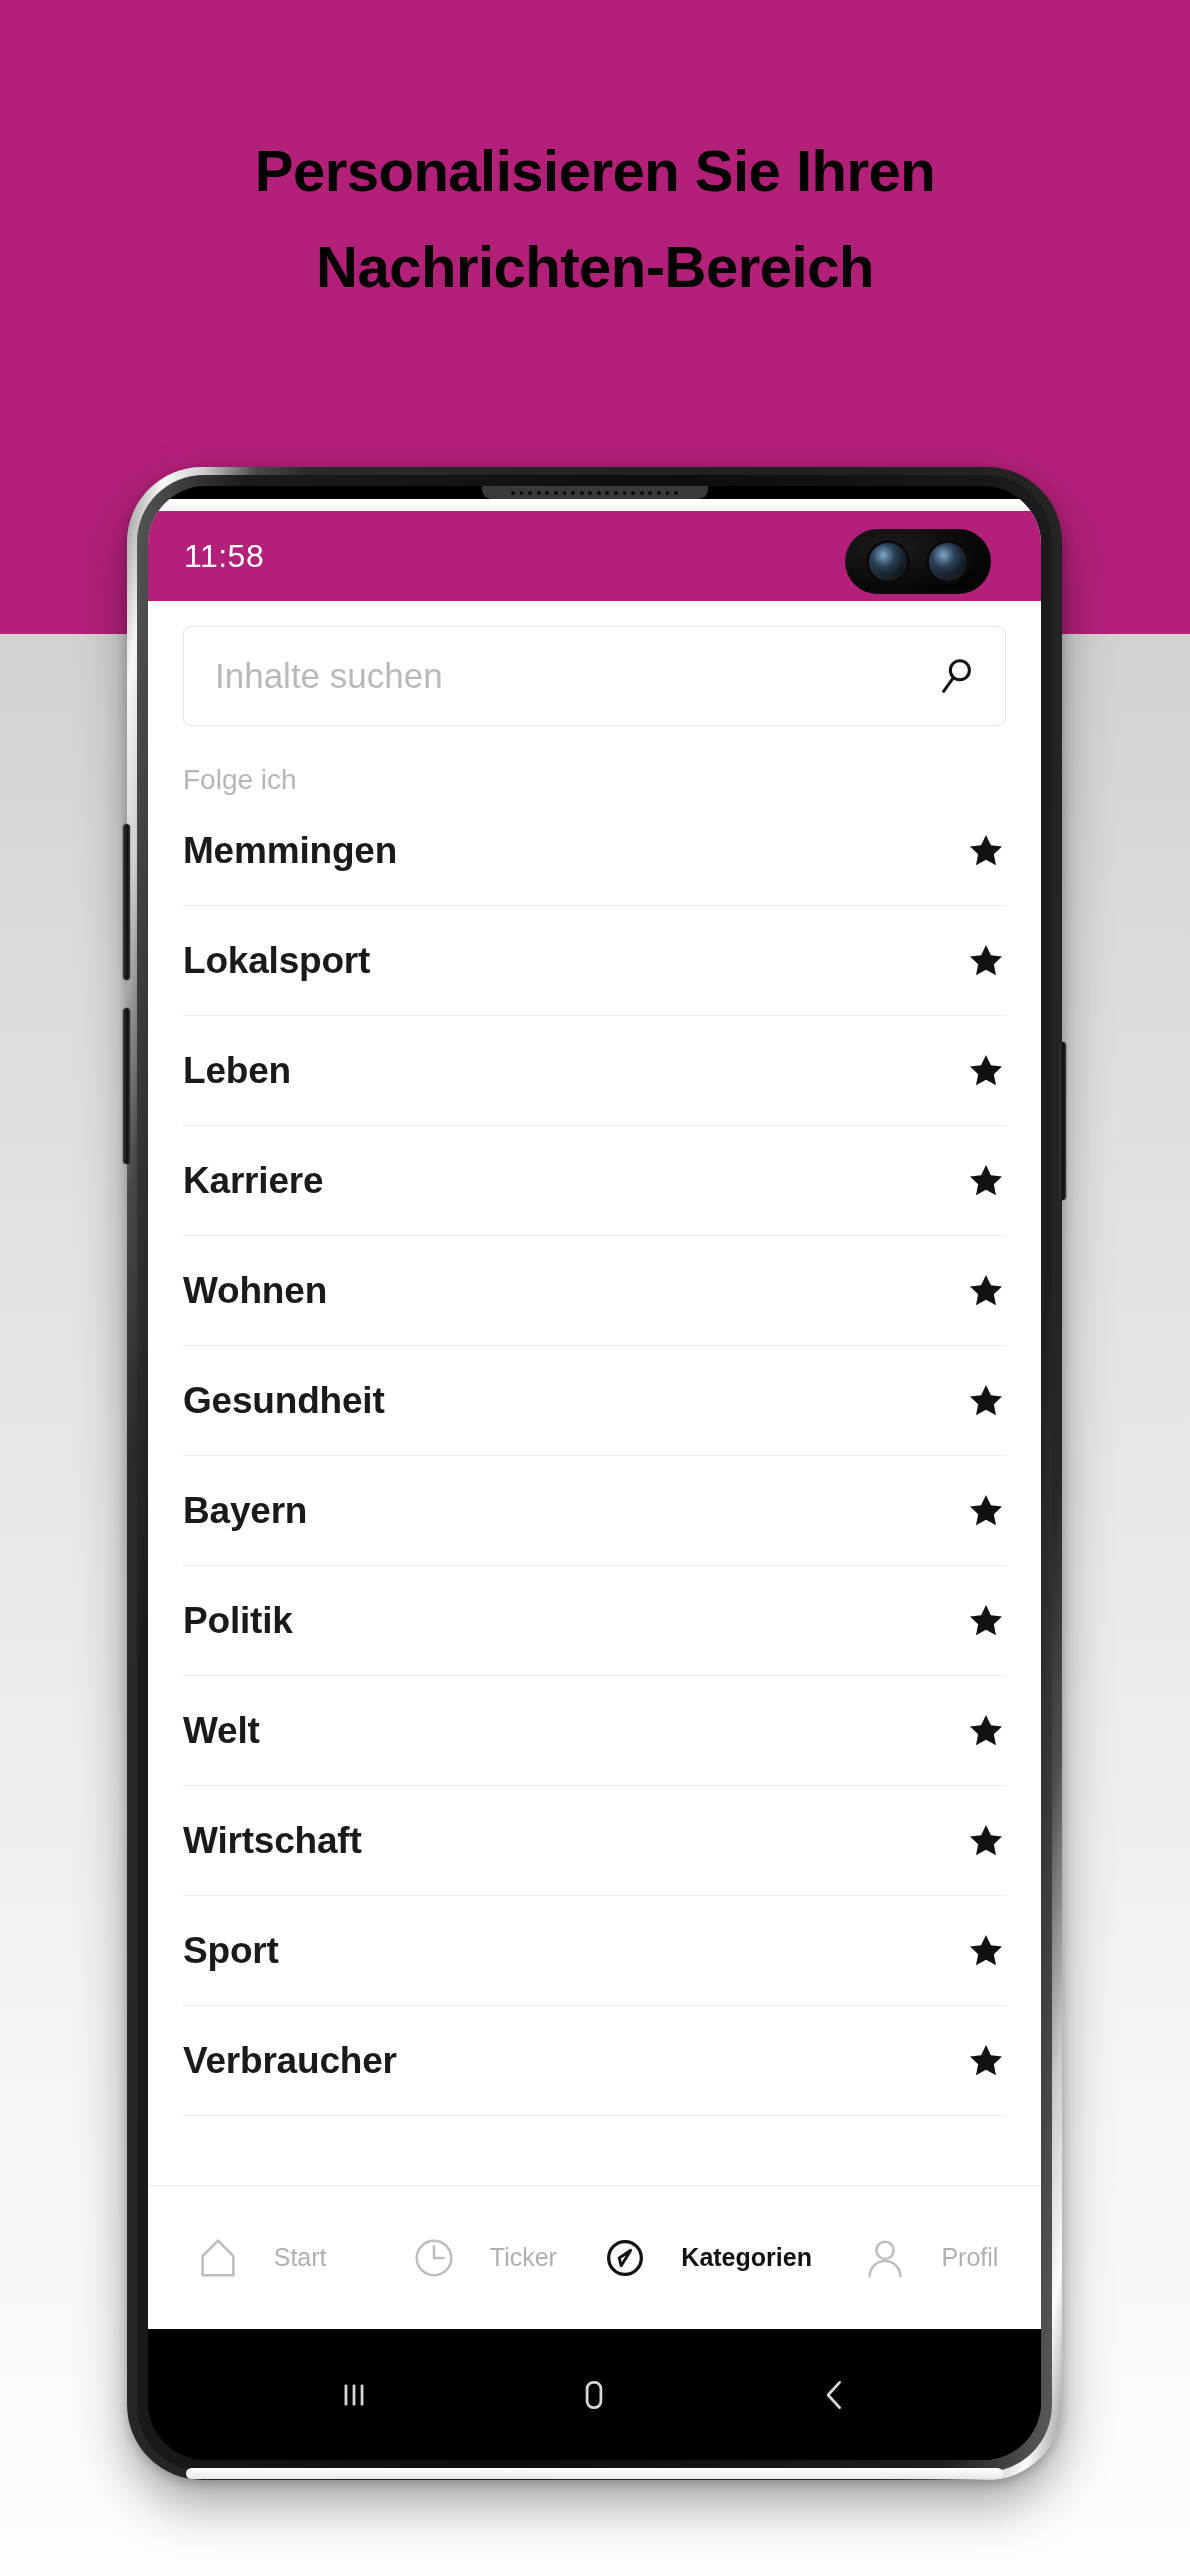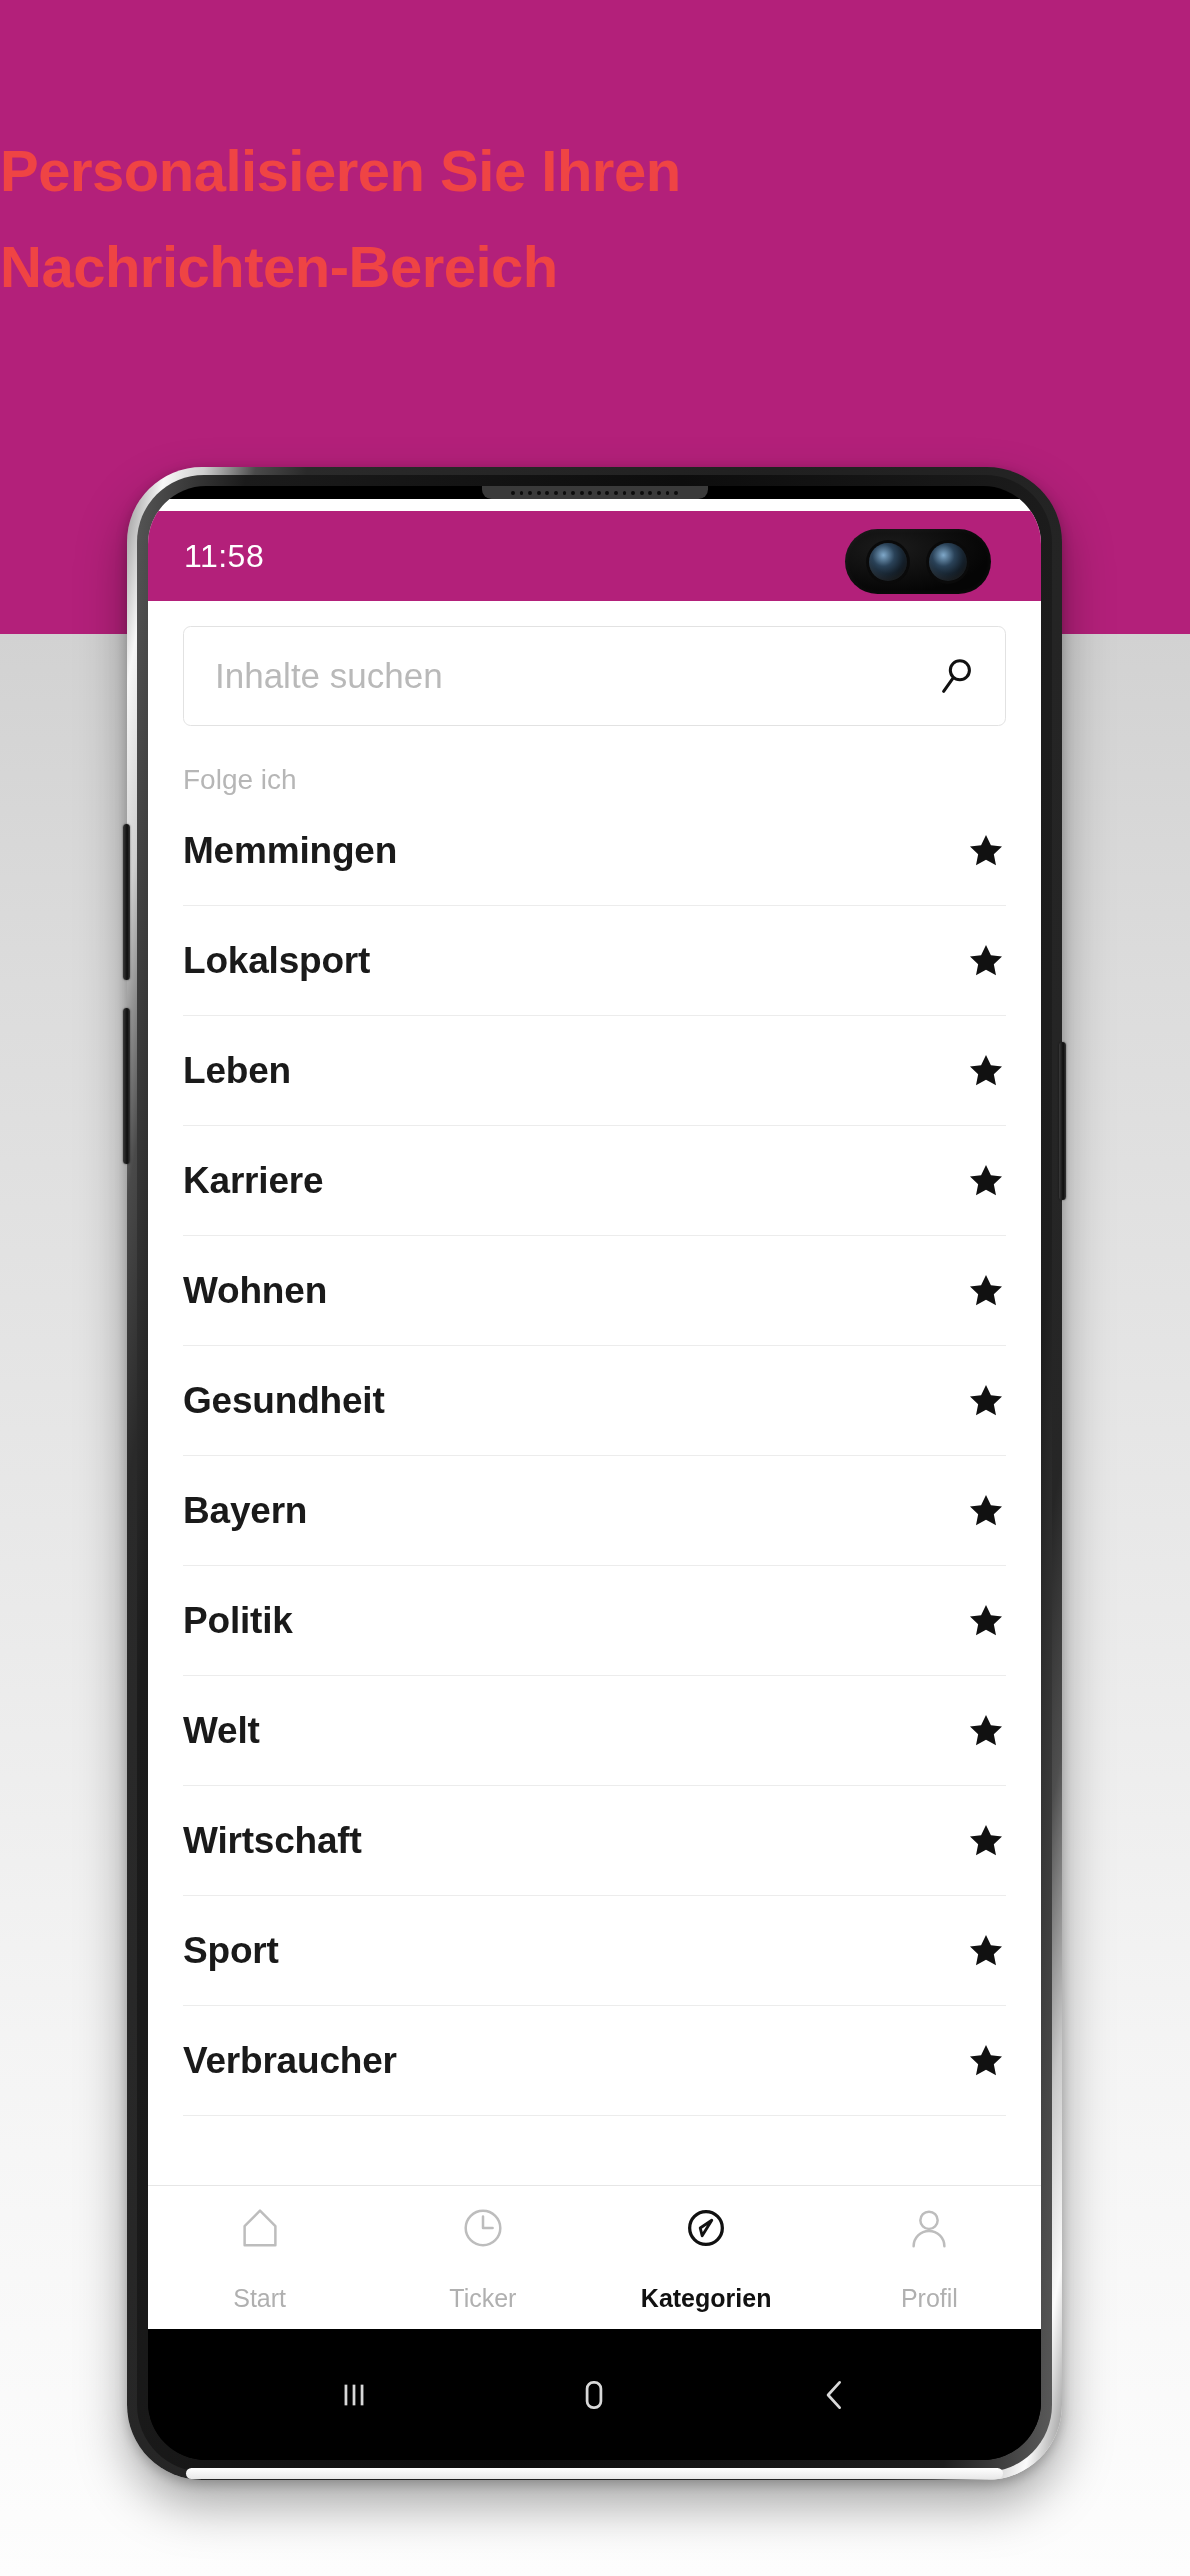--- a/index.html
+++ b/index.html
@@ -38,21 +38,22 @@
     content:"";
     position:absolute; inset:0;
     background: radial-gradient(ellipse 594px 863px at 50% 46%, rgba(255,255,255,.70) 0%, rgba(255,255,255,0) 70%);
   }
 
   
   .headline {
     position: absolute;
     left: 0; top: 123px;
     width: 1190px;
-    color: #ef4444;
+    text-align: center;
+    color: #000000;
     font-size: 58px;
     font-weight: bold;
     line-height: 96px;
     letter-spacing: -0.5px;
   }
   .headline .l2 { display: block; }
 
   
   .phone {
     position: absolute;
@@ -212,21 +213,20 @@
     left: 0; bottom: 0;
     width: 893px;
     height: 144px;
     background: #ffffff;
     border-top: 1px solid #e6e6e6;
     display: flex;
   }
   .tab {
     flex: 1;
     display: flex;
-    flex-direction: column;
     align-items: center;
     justify-content: center;
     gap: 31px;
   }
   .tab-icon { width: 50px; height: 50px; }
   .tab-label { font-size: 25px; color: #b0b0b0; }
   .tab.active .tab-label { color: #111111; font-weight: bold; }
 
   
   .androidnav {

